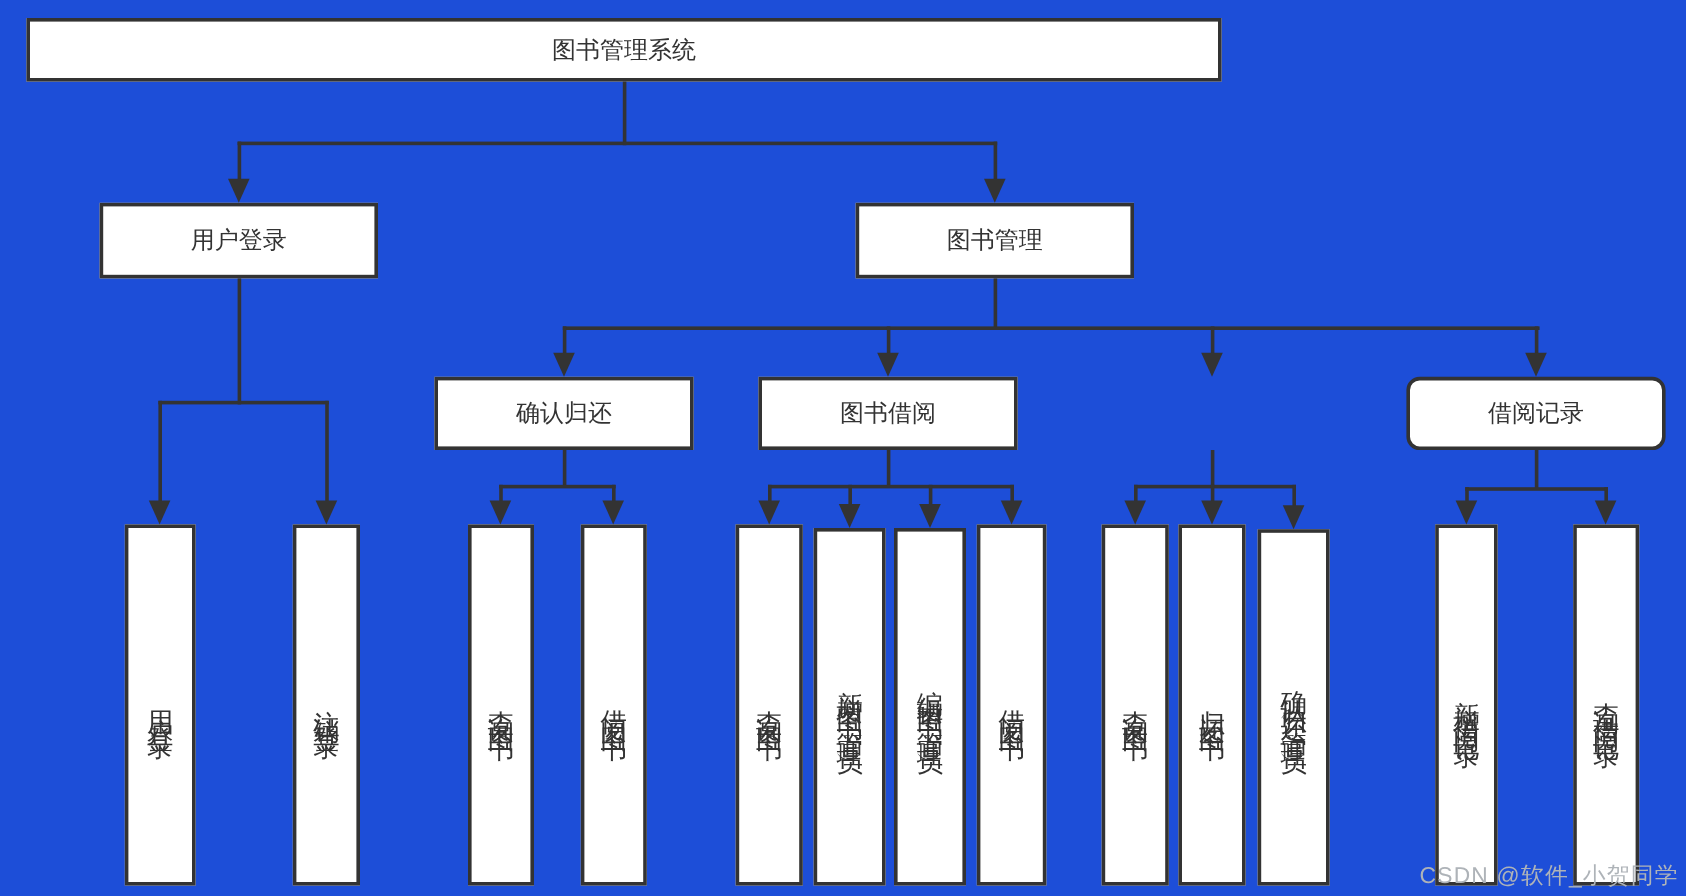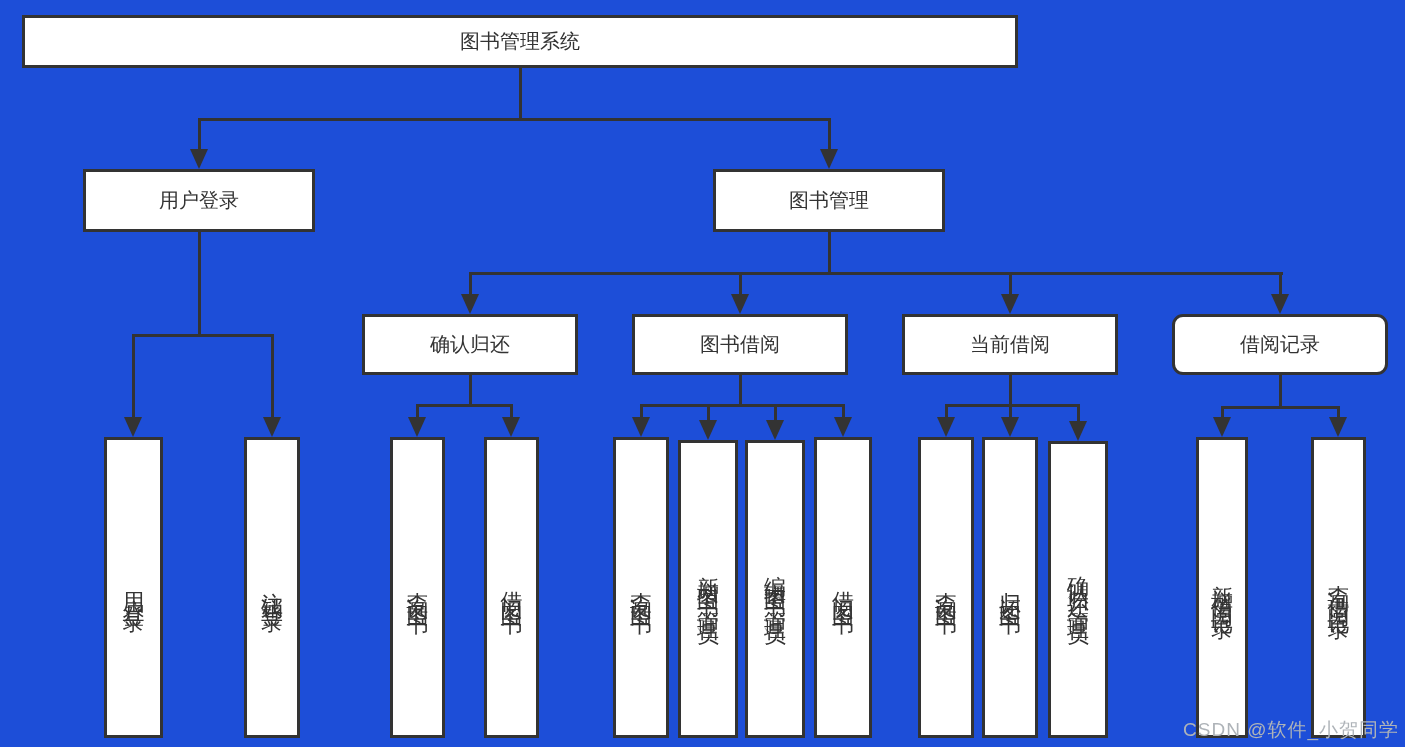--- a/index.html
+++ b/index.html
@@ -34,21 +34,20 @@
 
 <div class="canvas">
 
   <div class="box" style="left:22px; top:15px; width:996px; height:53px;">图书管理系统</div>
 
   <div class="box" style="left:83px; top:169px; width:232px; height:63px;">用户登录</div>
   <div class="box" style="left:713px; top:169px; width:232px; height:63px;">图书管理</div>
 
   <div class="box" style="left:362px; top:314px; width:216px; height:61px;">确认归还</div>
   <div class="box" style="left:632px; top:314px; width:216px; height:61px;">图书借阅</div>
-  <div class="box" style="left:902px; top:314px; width:216px; height:61px;">当前借阅</div>
   <div class="box" style="left:1172px; top:314px; width:216px; height:61px;border-radius:11px;">借阅记录</div>
 
   <div class="box vbox" style="left:104px; top:437px; width:59px; height:301px;">用户登录</div>
   <div class="box vbox" style="left:244px; top:437px; width:56px; height:301px;">注销登录</div>
 
   <div class="box vbox" style="left:390px; top:437px; width:55px; height:301px;">查询图书</div>
   <div class="box vbox" style="left:484px; top:437px; width:55px; height:301px;">借阅图书</div>
 
   <div class="box vbox" style="left:613px; top:437px; width:56px; height:301px;">查询图书</div>
   <div class="box vbox" style="left:678px; top:440px; width:60px; height:298px;">新增图书（管理员）</div>

